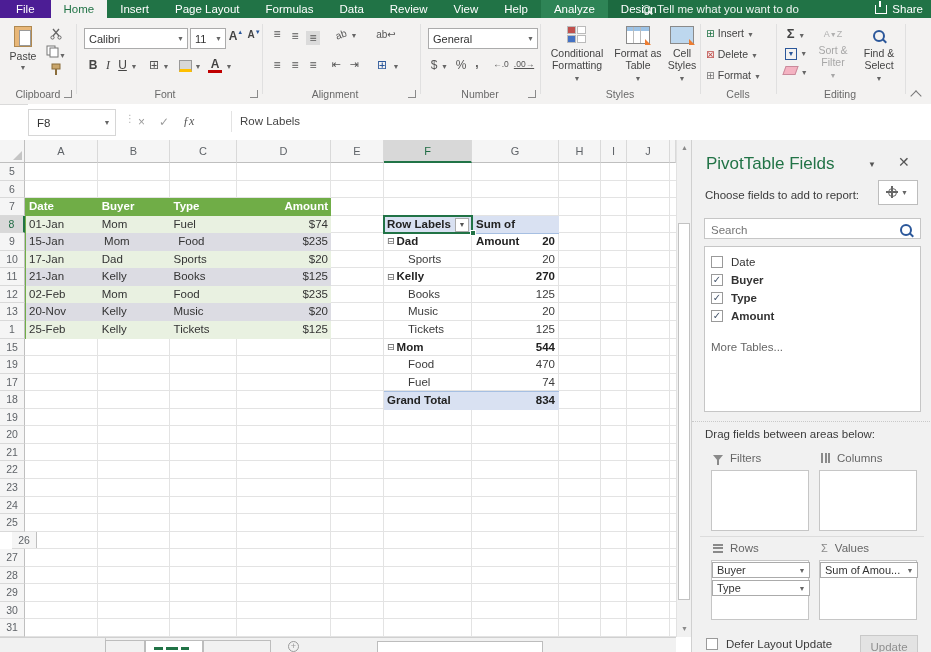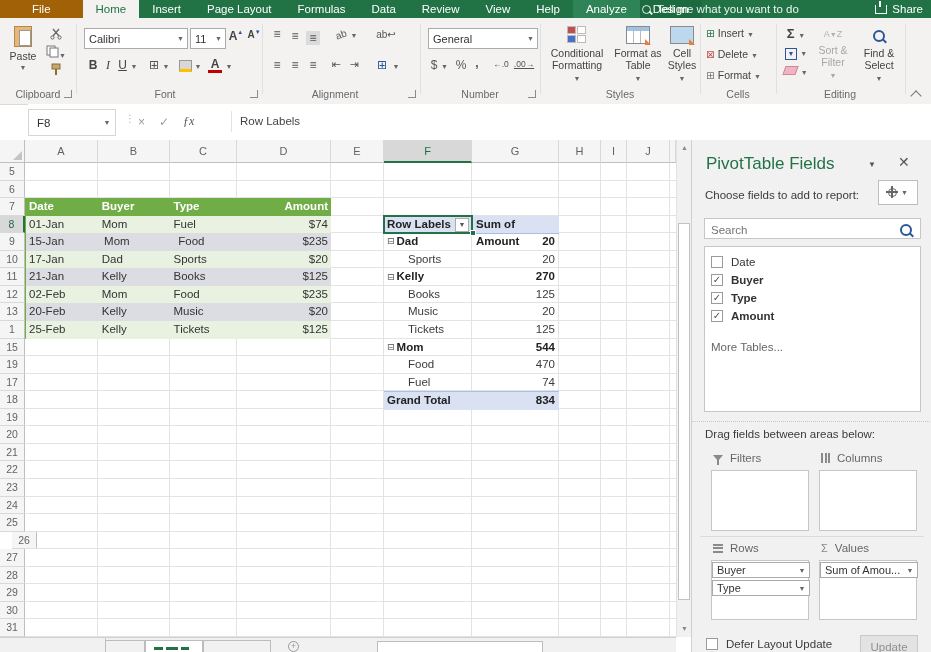--- a/index.html
+++ b/index.html
@@ -2,21 +2,21 @@
 <html><head>
 <meta charset="utf-8">
 <style>
   html,body{margin:0;padding:0;background:#fff;}
   #app{position:relative;width:931px;height:652px;overflow:hidden;
        font-family:"Liberation Sans","DejaVu Sans",sans-serif;font-size:11.5px;color:#3b3b3b;
        background:#fff;user-select:none;}
   
   #tabbar{position:absolute;left:0;top:0;width:931px;height:18px;background:#217346;display:flex;}
   .rtab{height:18px;line-height:18px;padding:0 13px;color:#fff;font-size:11.5px;white-space:nowrap;}
-  .rtab.file{background:#a16207;padding:0 32px;}
+  .rtab.file{background:#4c1d95;padding:0 16px;}
   .rtab.active{background:#F3F2F1;color:#217346;}
   .rtab.ctx1{background:#2E8456;}
   .rtab.ctx2{background:#1C6A40;}
   #tellme{position:absolute;left:642px;top:0;height:18px;line-height:18px;color:rgba(255,255,255,.92);font-size:11.5px;display:flex;align-items:center;gap:6px;}
   #share{position:absolute;right:8px;top:0;height:18px;line-height:18px;color:#fff;font-size:11.5px;display:flex;align-items:center;gap:5px;}
   .magW{width:7px;height:7px;border:1.5px solid rgba(255,255,255,.9);border-radius:50%;position:relative;display:inline-block;}
   .magW::after{content:"";position:absolute;width:4px;height:1.5px;background:rgba(255,255,255,.9);transform:rotate(45deg);right:-3px;bottom:-1px;}
   .shareIc{width:10px;height:8px;border:1px solid #fff;border-top:none;position:relative;display:inline-block;}
   .shareIc::after{content:"";position:absolute;left:3px;top:-4px;width:2px;height:6px;background:#fff;}
   
@@ -383,21 +383,21 @@
           <div class="dtcell" style="width: 67px;">Books</div>
           <div class="dtcell num" style="width: 94px;">$125</div>
         </div>
         <div class="dtrow band-a" style="top: 87.775px; height: 17.555px; line-height: 17.555px; justify-content: flex-end;">
           <div class="dtcell" style="width: 73px;">02-Feb</div>
           <div class="dtcell" style="width: 72px;">Mom</div>
           <div class="dtcell" style="width: 67px;">Food</div>
           <div class="dtcell num" style="width: 94px;">$235</div>
         </div>
         <div class="dtrow band-b" style="top: 105.33px; height: 17.555px; line-height: 17.555px;">
-          <div class="dtcell" style="width: 73px;">20-Feb</div>
+          <div class="dtcell" style="width: 73px;">20-Nov</div>
           <div class="dtcell" style="width: 72px;">Kelly</div>
           <div class="dtcell" style="width: 67px;">Music</div>
           <div class="dtcell num" style="width: 94px;">$20</div>
         </div>
         <div class="dtrow band-a" style="top: 122.885px; height: 17.555px; line-height: 17.555px;">
           <div class="dtcell" style="width: 73px;">25-Feb</div>
           <div class="dtcell" style="width: 72px;">Kelly</div>
           <div class="dtcell" style="width: 67px;">Tickets</div>
           <div class="dtcell num" style="width: 94px;">$125</div>
         </div>

